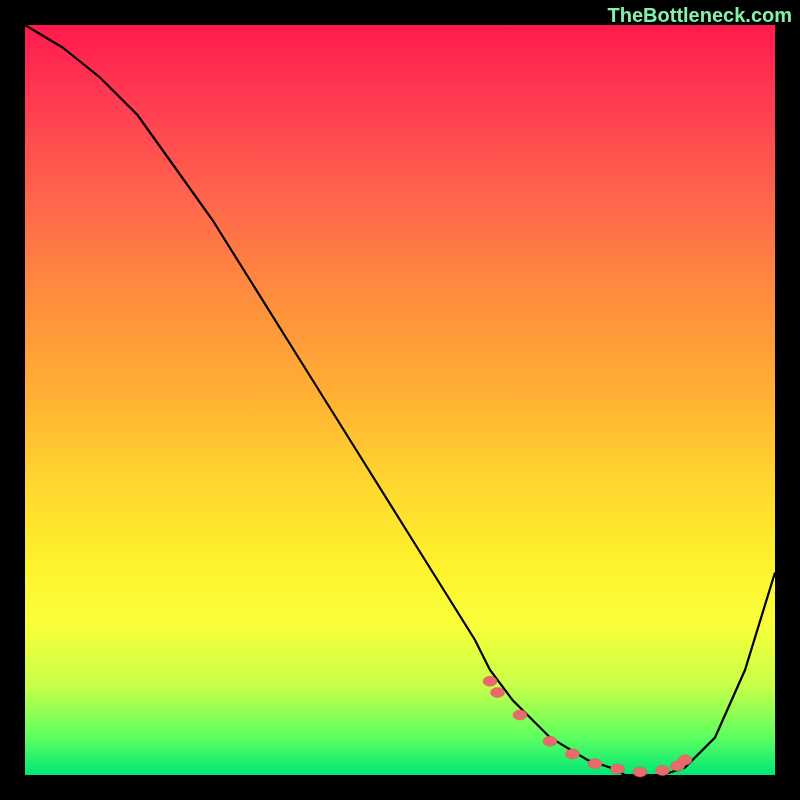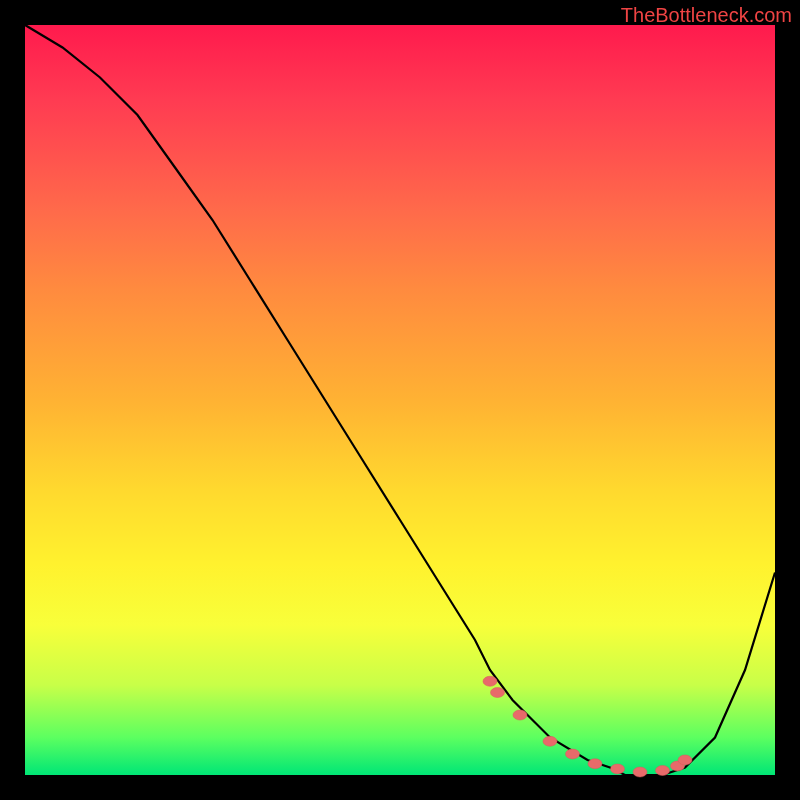--- a/index.html
+++ b/index.html
@@ -28,22 +28,22 @@
       #f8ff3a 80%,
       #c8ff48 88%,
       #5cff60 95%,
       #00e676 100%);
   }
   .watermark {
     position: absolute;
     top: 4px;
     right: 8px;
     font-size: 20px;
-    font-weight: 400;
-    color: #ef4444;
+    font-weight: 700;
+    color: #86efac;
     user-select: none;
   }
   svg.plot {
     position: absolute;
     left: 25px;
     top: 25px;
     width: 750px;
     height: 750px;
     overflow: visible;
   }

